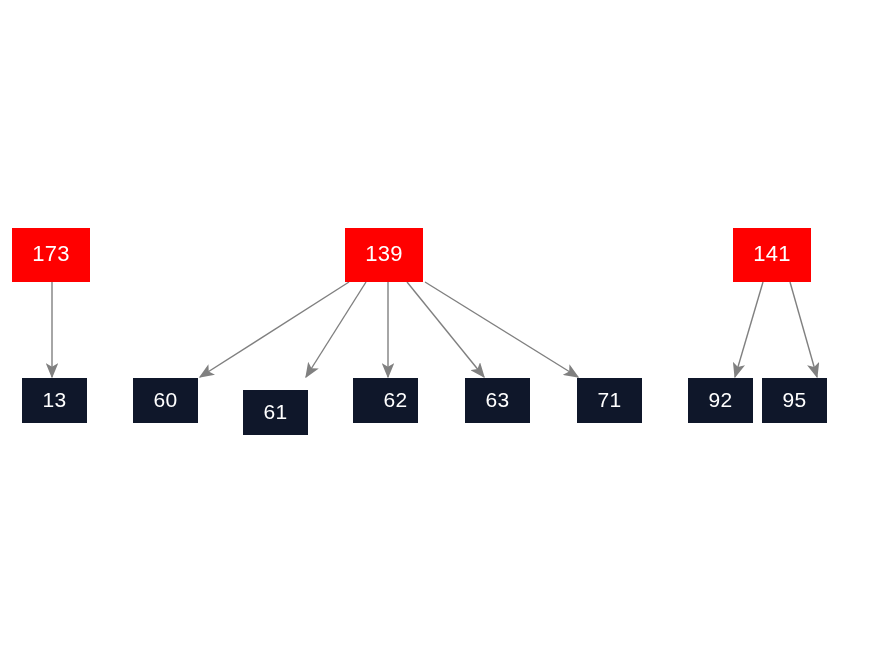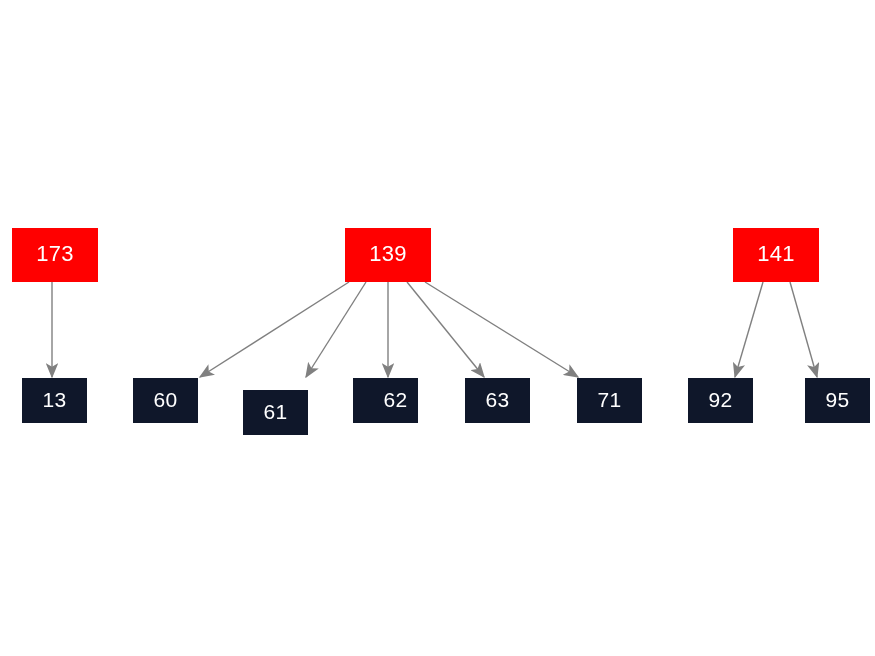--- a/index.html
+++ b/index.html
@@ -36,21 +36,21 @@
     align-items: center;
     justify-content: center;
     color: #ffffff;
     font-size: 22px;
     line-height: 1;
     letter-spacing: 0.2px;
     user-select: none;
   }
   .node-parent {
     background: #ff0000;
-    width: 86px;
+    width: 78px;
     height: 54px;
   }
   .node-child {
     background: #0f172a;
     width: 65px;
     height: 45px;
     font-size: 21px;
   }
   .node-label {
     display: block;
@@ -104,18 +104,18 @@
       </div>
       <div class="node node-child" style="left: 465px; top: 378px;">
         <span class="node-label">63</span>
       </div>
       <div class="node node-child" style="left: 577px; top: 378px; text-align: center;">
         <span class="node-label">71</span>
       </div>
       <div class="node node-child" style="left: 688px; top: 378px; align-items: center;">
         <span class="node-label">92</span>
       </div>
-      <div class="node node-child" style="left: 762px; top: 378px; margin-left: 43px;">
+      <div class="node node-child" style="left: 762px; top: 378px;">
         <span class="node-label">95</span>
       </div>
     </div>
 
 </div>
 
 </body></html>

